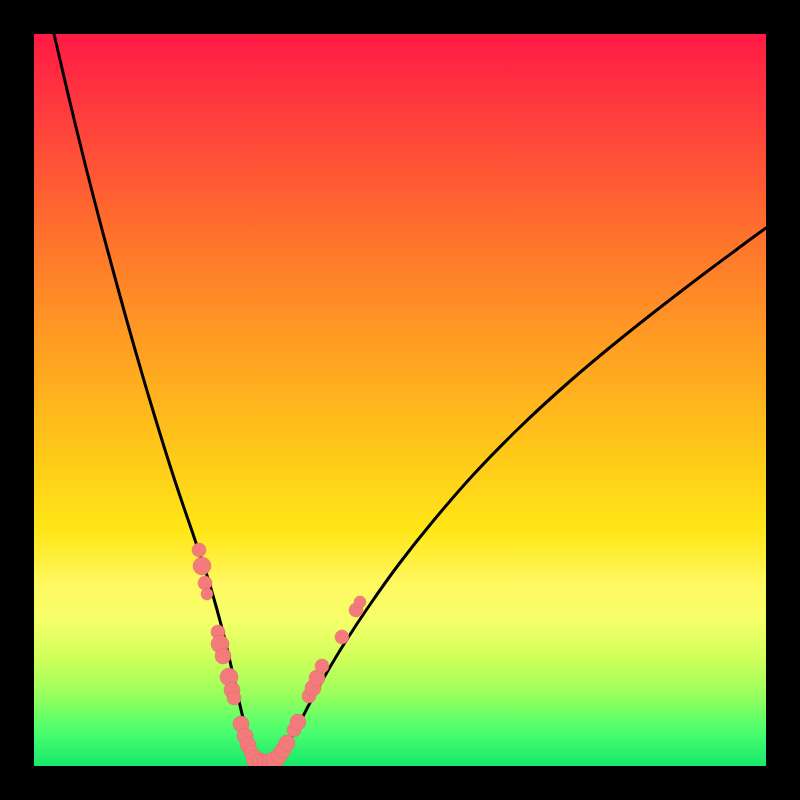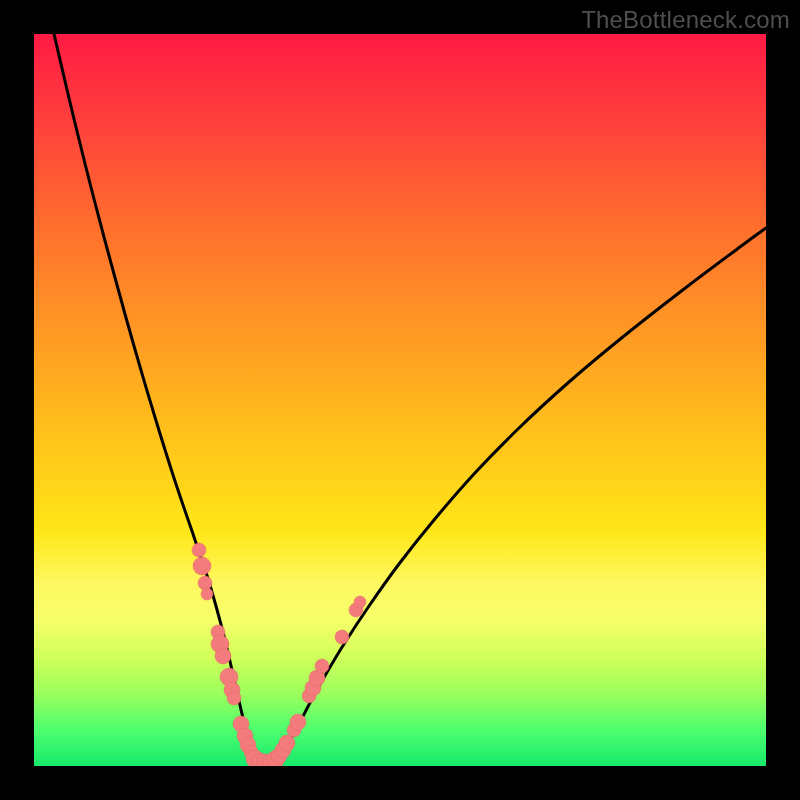--- a/index.html
+++ b/index.html
@@ -59,21 +59,20 @@
     top: 0;
     width: 732px;
     height: 732px;
     pointer-events: none;
   }
 </style>
 </head>
 <body>
 
 <div class="frame">
-  <div class="watermark">TheBottleneck.com</div>
 
   <div class="plot">
     <svg class="curves" viewBox="0 0 732 732" preserveAspectRatio="none">
       <g id="curve-group">
           <path d="M 20 0 C 23.6 15.3, 32.8 55.3, 40 85 C 47.2 114.7, 52.8 137.1, 60 165 C 67.2 192.9, 72.8 213.5, 80 240 C 87.2 266.5, 92.8 286.8, 100 312 C 107.2 337.2, 112.8 356.2, 120 380 C 127.2 403.8, 132.8 421.9, 140 444 C 147.2 466.1, 155.5 489.7, 160 503 C 164.5 516.3, 163.2 512.8, 165 518 C 166.8 523.2, 168.2 526.6, 170 532 C 171.8 537.4, 173.2 542.1, 175 548 C 176.8 553.9, 178.2 558.7, 180 565 C 181.8 571.3, 183.2 576.3, 185 583 C 186.8 589.7, 188.2 594.8, 190 602 C 191.8 609.2, 193.2 615.3, 195 623 C 196.8 630.7, 198.2 637.1, 200 645 C 201.8 652.9, 203.2 659.3, 205 667 C 206.8 674.7, 208.2 681.0, 210 688 C 211.8 695.0, 213.2 700.2, 215 706 C 216.8 711.8, 218.7 716.4, 220 720 C 221.3 723.6, 221.6 724.9, 222 726" fill="none" stroke="#000000" stroke-width="3" stroke-linecap="round"></path>
           <path d="M 242 726 C 243.1 724.6, 245.5 721.6, 248 718 C 250.5 714.4, 252.8 711.4, 256 706 C 259.2 700.6, 262.0 695.4, 266 688 C 270.0 680.6, 273.3 673.6, 278 665 C 282.7 656.4, 286.2 649.9, 292 640 C 297.8 630.1, 302.3 622.2, 310 610 C 317.7 597.8, 325.1 586.4, 335 572 C 344.9 557.6, 353.3 545.5, 365 530 C 376.7 514.5, 386.5 502.2, 400 486 C 413.5 469.8, 424.7 456.6, 440 440 C 455.3 423.4, 467.9 410.6, 485 394 C 502.1 377.4, 516.1 364.6, 535 348 C 553.9 331.4, 569.3 318.7, 590 302 C 610.7 285.3, 628.4 271.6, 650 255 C 671.6 238.4, 695.2 221.0, 710 210 C 724.8 199.0, 728.0 196.9, 732 194" fill="none" stroke="#000000" stroke-width="3" stroke-linecap="round"></path>
           <path d="M 222 726 C 222.9 726.4, 225.2 727.6, 227 728 C 228.8 728.4, 230.2 728.0, 232 728 C 233.8 728.0, 235.2 728.4, 237 728 C 238.8 727.6, 241.1 726.4, 242 726" fill="none" stroke="#000000" stroke-width="3" stroke-linecap="round"></path>
         </g>
       <g id="marker-group">
           <circle cx="165" cy="516" r="7" fill="#f37b7b" stroke="#e56868" stroke-width="0.5"></circle>

